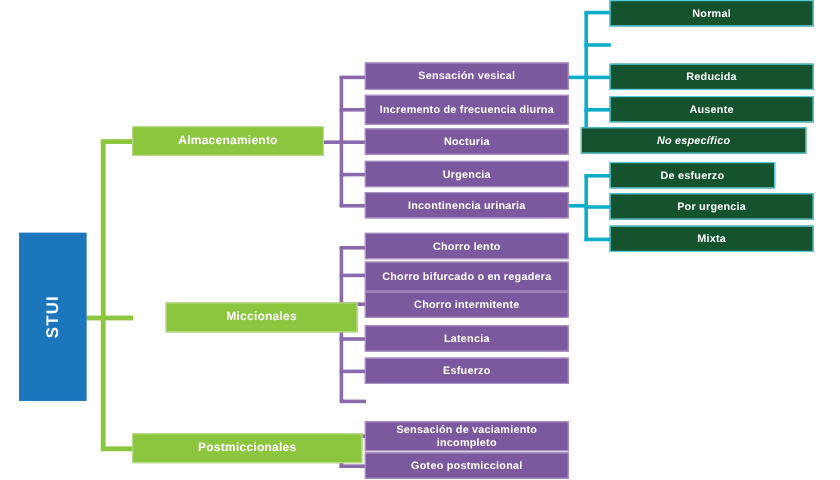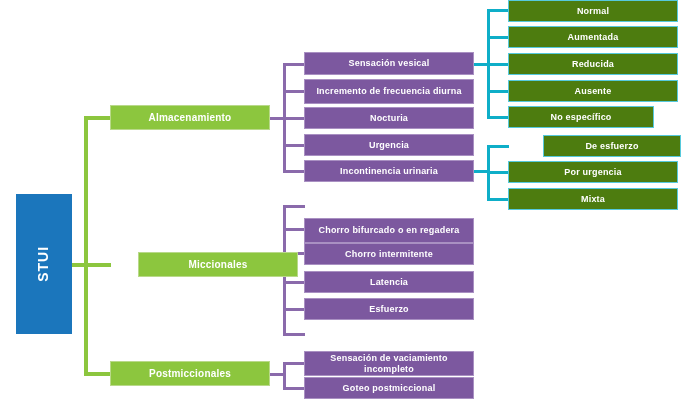--- a/index.html
+++ b/index.html
@@ -41,21 +41,21 @@
     background: #8cc63e;
     border: 1px solid #b9d98a;
     font-size: 10px;
   }
   .node-purple {
     background: #7c589f;
     border: 1px solid #a990c2;
     font-size: 9px;
   }
   .node-cyan {
-    background: #4d7c0f;
+    background: #14532d;
     border: 1px solid #56c9dc;
     font-size: 9px;
   }
   .node .label {
     padding: 0 4px;
   }
   .conn {
     position: absolute;
   }
   .conn-green { background: #8cc63e; }
@@ -112,40 +112,43 @@
   <div class="node node-root" style="left:16px; top:194px; width:56px; height:140px;">
     <span class="rot label">STUI</span>
   </div>
 
   <div class="node node-green" style="left:110px; top:105px; width:160px; height:25px;">
     <span class="label">Almacenamiento</span>
   </div>
   <div class="node node-green" style="left:110px; top:252px; width:160px; height:25px;margin-left:28px;">
     <span class="label">Miccionales</span>
   </div>
-  <div class="node node-green" style="left:110px; top:361px; width:160px; height:25px;">
+  <div class="node node-green" style="left:110px; top:361px; width:192px; height:25px;">
     <span class="label">Postmiccionales</span>
   </div>
 
   <div class="node node-purple" style="left:304px; top:52px; width:170px; height:23px;">
     <span class="label">Sensación vesical</span>
   </div>
   <div class="node node-purple" style="left:304px; top:79px; width:170px; height:25px;">
     <span class="label">Incremento de frecuencia diurna</span>
   </div>
   <div class="node node-purple" style="left:304px; top:107px; width:170px; height:22px;">
     <span class="label">Nocturia</span>
   </div>
   <div class="node node-purple" style="left:304px; top:134px; width:170px; height:22px;">
     <span class="label">Urgencia</span>
   </div>
   <div class="node node-purple" style="left:304px; top:160px; width:170px; height:22px;">
     <span class="label">Incontinencia urinaria</span>
   </div>
 
+  <div class="node node-purple" style="left:304px; top:194px; width:170px; height:22px;">
+    <span class="label">Chorro lento</span>
+  </div>
   <div class="node node-purple" style="left:304px; top:218px; width:170px; height:25px;">
     <span class="label">Chorro bifurcado o en regadera</span>
   </div>
   <div class="node node-purple" style="left:304px; top:243px; width:170px; height:22px;text-align:center;">
     <span class="label">Chorro intermitente</span>
   </div>
   <div class="node node-purple" style="left:304px; top:271px; width:170px; height:22px;">
     <span class="label">Latencia</span>
   </div>
   <div class="node node-purple" style="left:304px; top:298px; width:170px; height:22px;">
@@ -155,34 +158,31 @@
   <div class="node node-purple" style="left:304px; top:351px; width:170px; height:25px;">
     <span class="label">Sensación de vaciamiento incompleto</span>
   </div>
   <div class="node node-purple" style="left:304px; top:377px; width:170px; height:22px;">
     <span class="label">Goteo postmiccional</span>
   </div>
 
   <div class="node node-cyan" style="left:508px; top:0px; width:170px; height:22px;">
     <span class="label">Normal</span>
   </div>
-  <div class="node node-cyan" style="left:508px; top:26px; width:170px; height:22px;">
-    <span class="label">Aumentada</span>
-  </div>
   <div class="node node-cyan" style="left:508px; top:53px; width:170px; height:22px;">
     <span class="label">Reducida</span>
   </div>
   <div class="node node-cyan" style="left:508px; top:80px; width:170px; height:22px;">
     <span class="label">Ausente</span>
   </div>
-  <div class="node node-cyan" style="left:508px; top:106px; width:146px; height:22px;">
+  <div class="node node-cyan" style="left:484px; top:106px; width:188px; height:22px;font-style:italic;">
     <span class="label">No específico</span>
   </div>
 
-  <div class="node node-cyan" style="left:508px; top:135px; width:138px; height:22px;margin-left:35px;">
+  <div class="node node-cyan" style="left:508px; top:135px; width:138px; height:22px;">
     <span class="label">De esfuerzo</span>
   </div>
   <div class="node node-cyan" style="left:508px; top:161px; width:170px; height:22px;">
     <span class="label">Por urgencia</span>
   </div>
   <div class="node node-cyan" style="left:508px; top:188px; width:170px; height:22px;">
     <span class="label">Mixta</span>
   </div>
 
 </div>

